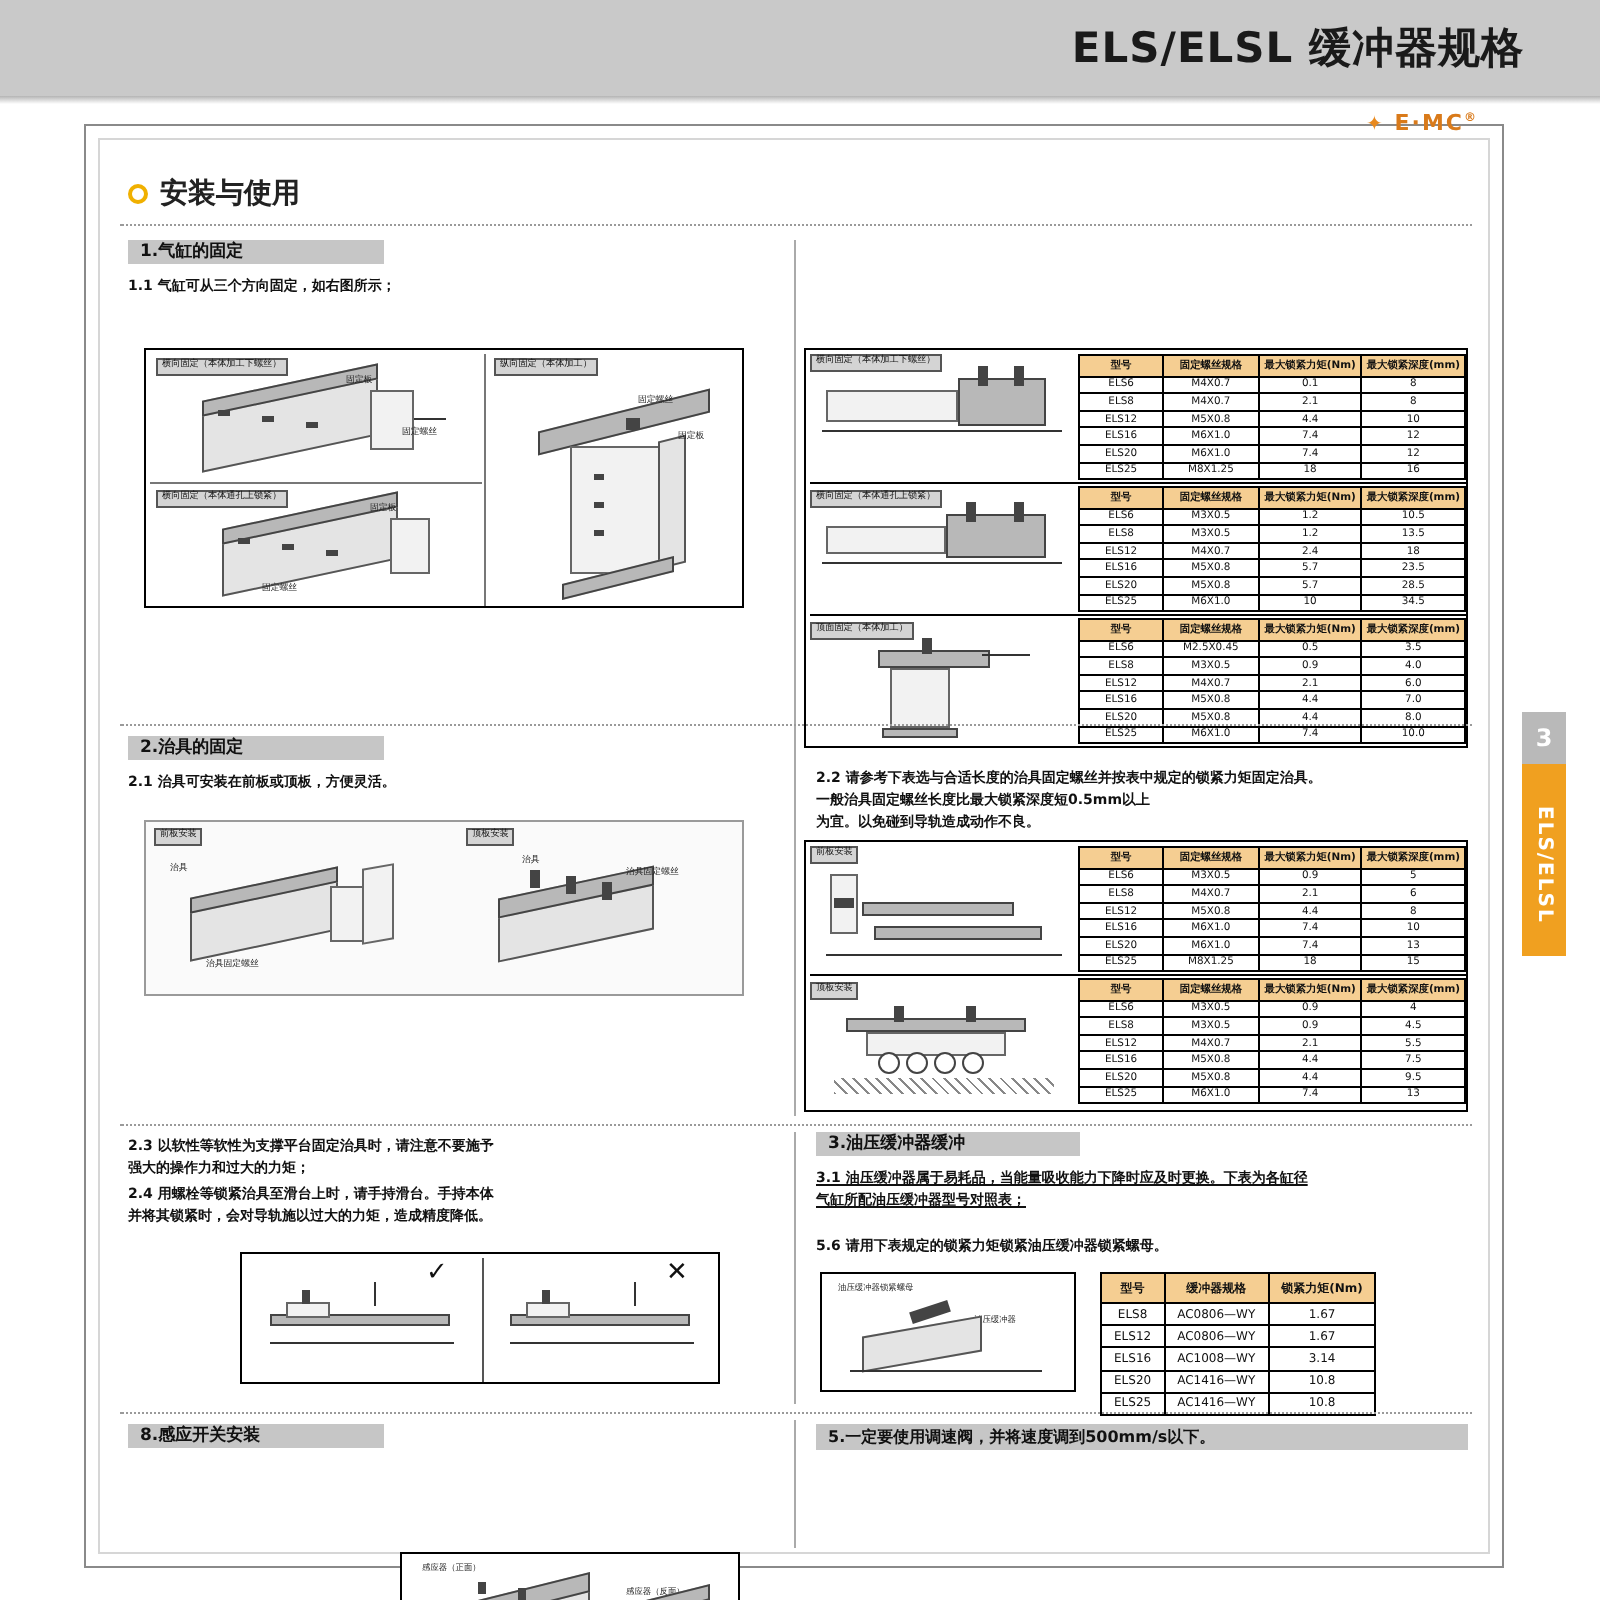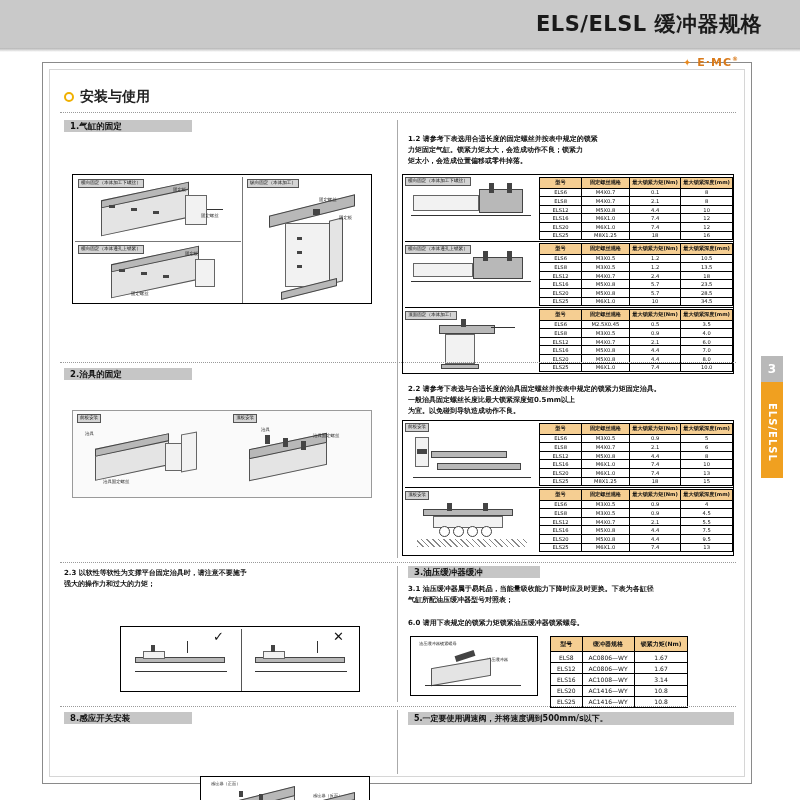--- a/index.html
+++ b/index.html
@@ -183,24 +183,22 @@
 
     <div class="main-head">
       <span class="ring"></span>
       <span>安装与使用</span>
     </div>
     <div class="dotted-rule" style="left:10px; top:42px; width:676px;"></div>
 
     <div class="vl-thin" style="left:347px; top:50px; height:255px; background:#aaa;"></div>
 
     <div class="sec-bar" style="left:14px; top:50px; width:128px;">1.气缸的固定</div>
-
-    <div class="para" style="left:358px; top:64px; width:322px;">1.2 请参考下表选用合适长度的固定螺丝并按表中规定的锁紧
-      力矩固定气缸。锁紧力矩太大，会造成动作不良；锁紧力
-      矩太小，会造成位置偏移或零件掉落。</div>
+    <div class="para" style="left:14px; top:68px; width:320px;">1.1 气缸可从三个方向固定，如右图所示；</div>
+
 
     <div class="dbox" style="left:22px; top:104px; width:300px; height:130px;">
 
       <div class="vl-thin" style="left:169px; top:2px; height:126px;"></div>
       <div class="hl-thin" style="left:2px; top:66px; width:166px;"></div>
 
       <div class="dlabel" style="left:5px; top:4px;">横向固定（本体加工下螺丝）</div>
 
       <div class="iso g-fill" style="left:28px; top:22px; width:88px; height:30px; transform:skewY(-12deg);"></div>
       <div class="iso g-dark" style="left:28px; top:16px; width:88px; height:8px; transform:skewY(-12deg);"></div>
@@ -404,20 +402,21 @@
               <td>7.4</td>
               <td>10.0</td>
             </tr>
           </tbody>
       </table>
     </div>
 
     <div class="dotted-rule" style="left:10px; top:292px; width:676px;"></div>
 
     <div class="sec-bar" style="left:14px; top:298px; width:128px;">2.治具的固定</div>
+    <div class="para" style="left:14px; top:316px; width:320px;">2.1 治具可安装在前板或顶板，方便灵活。</div>
     <div class="para" style="left:358px; top:314px; width:326px;">2.2 请参考下表选与合适长度的治具固定螺丝并按表中规定的锁紧力矩固定治具。
         一般治具固定螺丝长度比最大锁紧深度短0.5mm以上
         为宜。以免碰到导轨造成动作不良。</div>
 
     <div class="vl-thin" style="left:347px; top:298px; height:190px; background:#aaa;"></div>
 
     <div class="dbox-soft" style="left:22px; top:340px; width:300px; height:88px;">
       <div class="dlabel" style="left:4px; top:3px;">前板安装</div>
       <div class="dlabel" style="left:160px; top:3px;">顶板安装</div>
 
@@ -553,20 +552,22 @@
               <td>13</td>
             </tr>
           </tbody>
       </table>
     </div>
 
     <div class="dotted-rule" style="left:10px; top:492px; width:676px;"></div>
 
     <div class="para" style="left:14px; top:498px; width:330px;">2.3 以软性等软性为支撑平台固定治具时，请注意不要施予
       强大的操作力和过大的力矩；</div>
+    <div class="para" style="left:14px; top:522px; width:330px;">2.4 用螺栓等锁紧治具至滑台上时，请手持滑台。手持本体
+      并将其锁紧时，会对导轨施以过大的力矩，造成精度降低。</div>
 
     <div class="vl-thin" style="left:347px; top:496px; height:136px; background:#aaa;"></div>
 
     <div class="dbox" style="left:70px; top:556px; width:240px; height:66px;">
       <div class="vl-thin" style="left:120px; top:2px; height:62px; background:#555;"></div>
       <div class="mark" style="left:92px; top:2px; font-size:13px;">✓</div>
       <div class="mark" style="left:212px; top:2px; font-size:13px;">✕</div>
 
       <div class="iso g-dark" style="left:14px; top:30px; width:90px; height:6px;"></div>
       <div class="iso g-fill2" style="left:22px; top:24px; width:22px; height:8px;"></div>
@@ -575,23 +576,23 @@
       <div class="vl" style="left:66px; top:14px; height:12px;"></div>
 
       <div class="iso g-dark" style="left:134px; top:30px; width:90px; height:6px;"></div>
       <div class="iso g-fill2" style="left:142px; top:24px; width:22px; height:8px;"></div>
       <div class="hl" style="left:134px; top:44px; width:92px;"></div>
       <div class="blk" style="left:150px; top:18px; width:4px; height:7px;"></div>
       <div class="vl" style="left:196px; top:14px; height:12px;"></div>
     </div>
 
     <div class="sec-bar" style="left:358px; top:496px; width:132px;">3.油压缓冲器缓冲</div>
-    <div class="para" style="left:358px; top:514px; width:326px;">3.1 油压缓冲器属于易耗品，当能量吸收能力下降时应及时更换。下表为各缸径
+    <div class="para" style="left:358px; top:514px; width:326px;text-decoration:underline;">3.1 油压缓冲器属于易耗品，当能量吸收能力下降时应及时更换。下表为各缸径
       气缸所配油压缓冲器型号对照表；</div>
-    <div class="para" style="left:358px; top:548px; width:326px;">6.0 请用下表规定的锁紧力矩锁紧油压缓冲器锁紧螺母。</div>
+    <div class="para" style="left:358px; top:548px; width:326px;">5.6 请用下表规定的锁紧力矩锁紧油压缓冲器锁紧螺母。</div>
 
     <div class="dbox" style="left:360px; top:566px; width:128px; height:60px;">
       <div class="dlabel-plain" style="left:8px; top:4px; font-size:4.2px;">油压缓冲器锁紧螺母</div>
       <div class="dlabel-plain" style="left:76px; top:20px; font-size:4.2px;">油压缓冲器</div>
       <div class="iso g-fill" style="left:20px; top:26px; width:60px; height:18px; transform:skewY(-10deg);"></div>
       <div class="blk" style="left:44px; top:16px; width:20px; height:6px; transform:rotate(-18deg);"></div>
       <div class="hl" style="left:14px; top:48px; width:96px;"></div>
     </div>
 
     <table class="cushion" style="left:500px; top:566px;">

